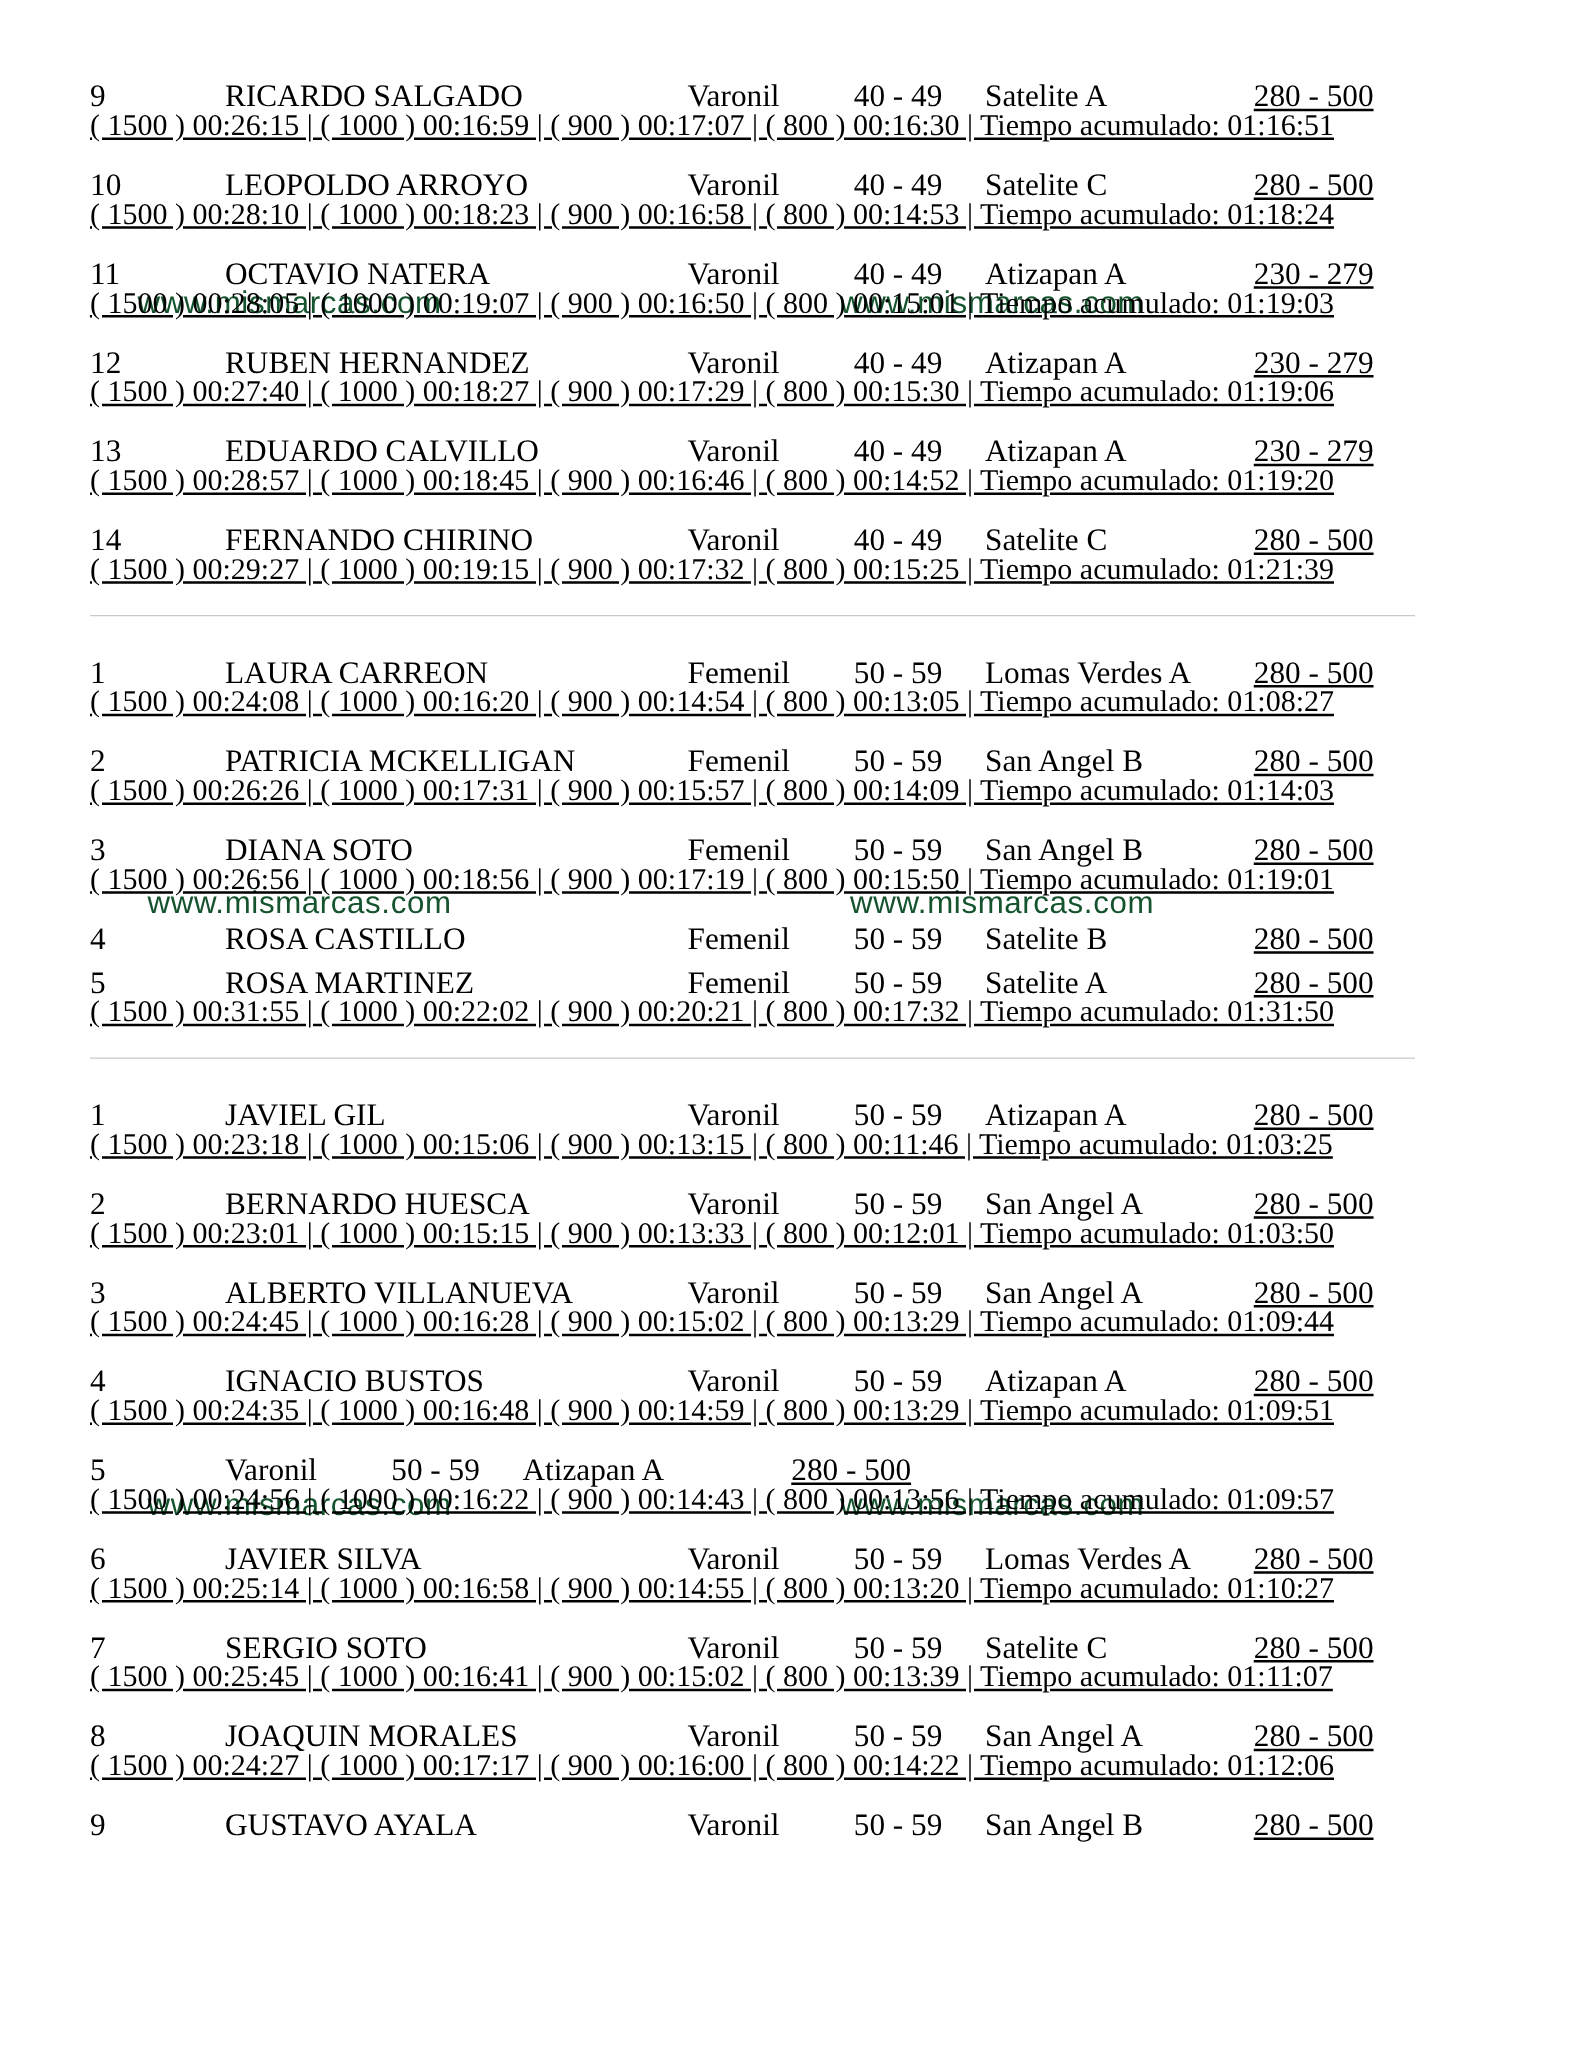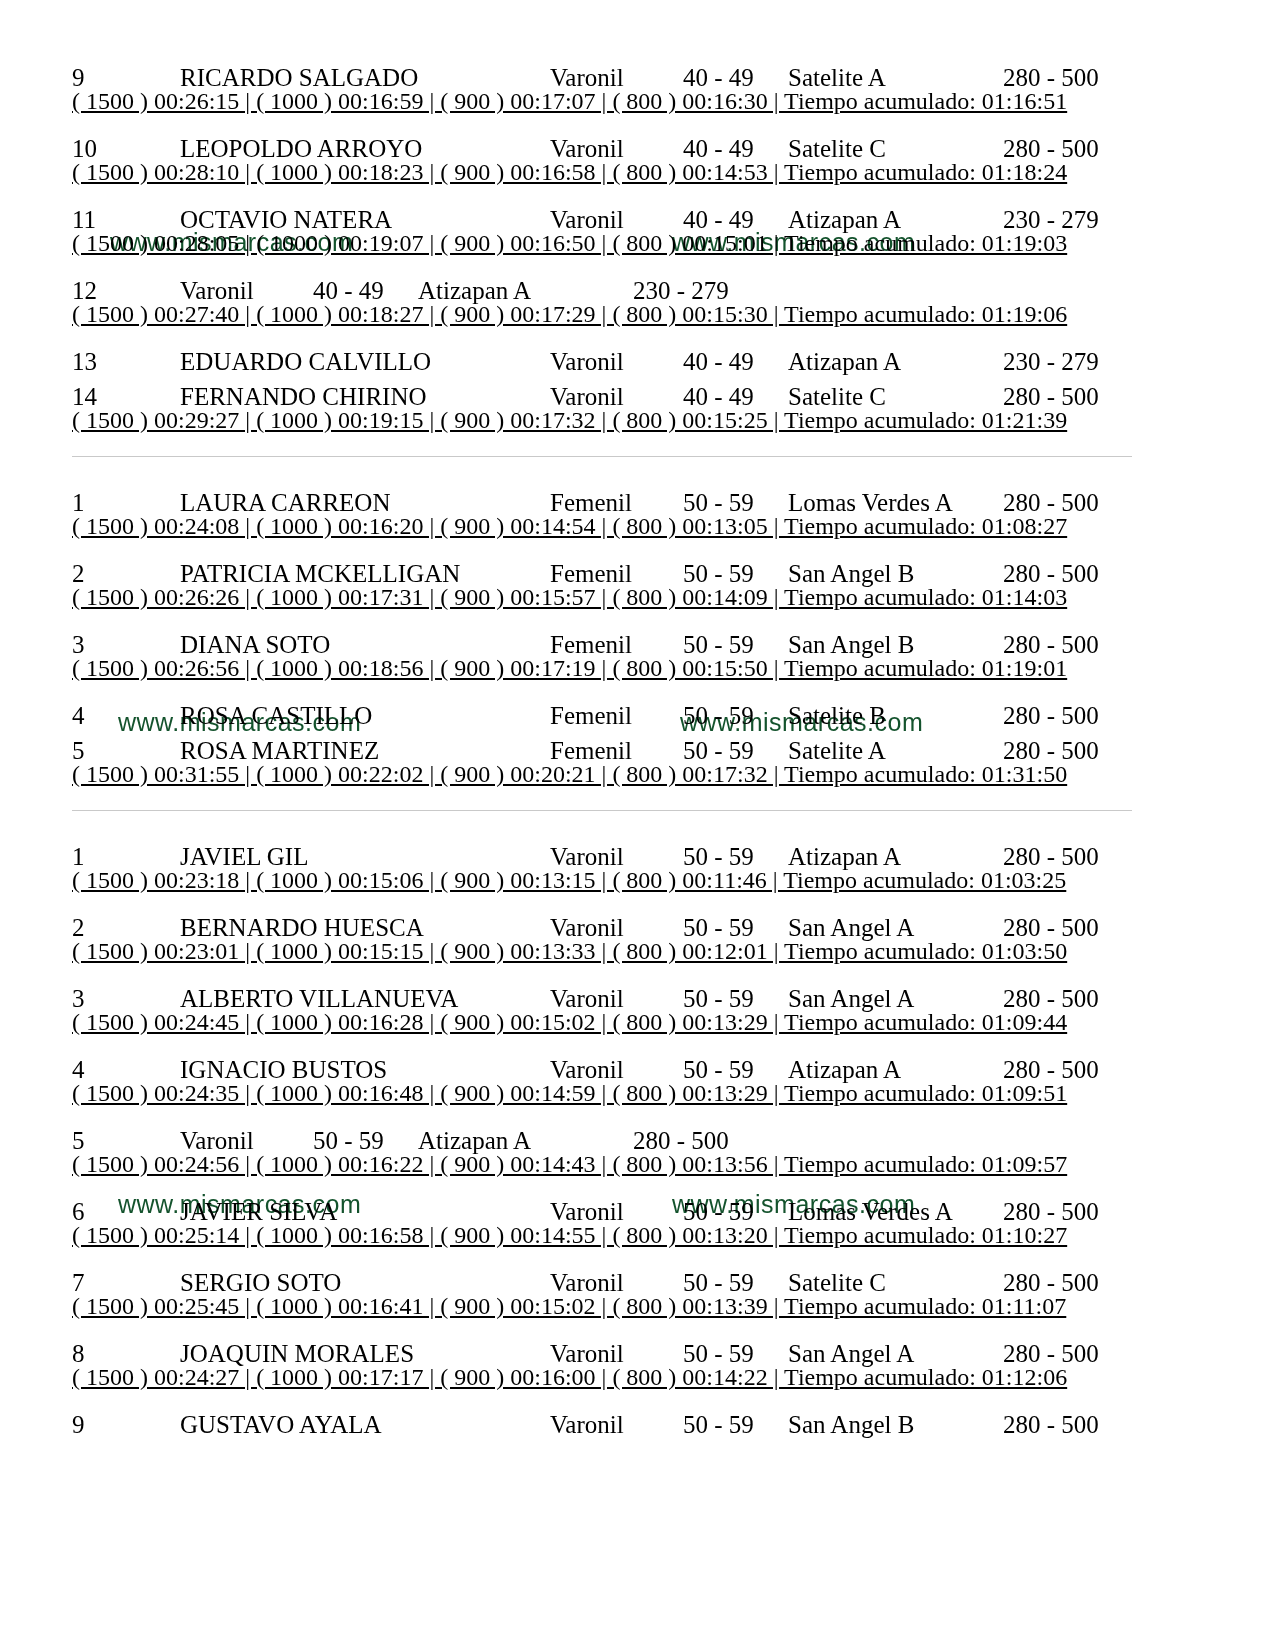--- a/index.html
+++ b/index.html
@@ -51,21 +51,21 @@
     font-size: 25px;
     line-height: 35px;
     height: 35px;
     white-space: nowrap;
   }
   .pos   { width: 108px; flex: 0 0 108px; }
   .name  { width: 370px; flex: 0 0 370px; }
   .cat   { width: 133px; flex: 0 0 133px; }
   .age   { width: 105px; flex: 0 0 105px; }
   .club  { width: 215px; flex: 0 0 215px; margin-top: 12px; }
-  .num   { width: 130px; flex: 0 0 130px; }
+  .num   { width: 130px; flex: 0 0 130px; text-decoration: underline; }
 
   .split-line {
     font-size: 24px;
     line-height: 36px;
     height: 36px;
     white-space: nowrap;
     text-decoration: underline;
   }
   .group-sep {
     border-top: 1px solid #c9c9c9;
@@ -110,34 +110,36 @@
           <span class="pos">11</span>
           <span class="name">OCTAVIO NATERA</span>
           <span class="cat">Varonil</span>
           <span class="age">40 - 49</span>
           <span class="club">Atizapan A</span>
           <span class="num">230 - 279</span>
         </div>
         <div class="split-line">( 1500 ) 00:28:05 | ( 1000 ) 00:19:07 | ( 900 ) 00:16:50 | ( 800 ) 00:15:01 | Tiempo acumulado: 01:19:03</div>
         <div class="runner-line">
           <span class="pos">12</span>
+          <span class="name">RUBEN HERNANDEZ</span>
           <span class="cat">Varonil</span>
           <span class="age">40 - 49</span>
           <span class="club">Atizapan A</span>
           <span class="num">230 - 279</span>
         </div>
         <div class="split-line">( 1500 ) 00:27:40 | ( 1000 ) 00:18:27 | ( 900 ) 00:17:29 | ( 800 ) 00:15:30 | Tiempo acumulado: 01:19:06</div>
         <div class="runner-line">
           <span class="pos">13</span>
           <span class="name">EDUARDO CALVILLO</span>
           <span class="cat">Varonil</span>
           <span class="age">40 - 49</span>
           <span class="club">Atizapan A</span>
           <span class="num">230 - 279</span>
         </div>
+        <div class="split-line">( 1500 ) 00:28:57 | ( 1000 ) 00:18:45 | ( 900 ) 00:16:46 | ( 800 ) 00:14:52 | Tiempo acumulado: 01:19:20</div>
         <div class="runner-line">
           <span class="pos">14</span>
           <span class="name">FERNANDO CHIRINO</span>
           <span class="cat">Varonil</span>
           <span class="age">40 - 49</span>
           <span class="club">Satelite C</span>
           <span class="num">280 - 500</span>
         </div>
         <div class="split-line">( 1500 ) 00:29:27 | ( 1000 ) 00:19:15 | ( 900 ) 00:17:32 | ( 800 ) 00:15:25 | Tiempo acumulado: 01:21:39</div>
       </div>

